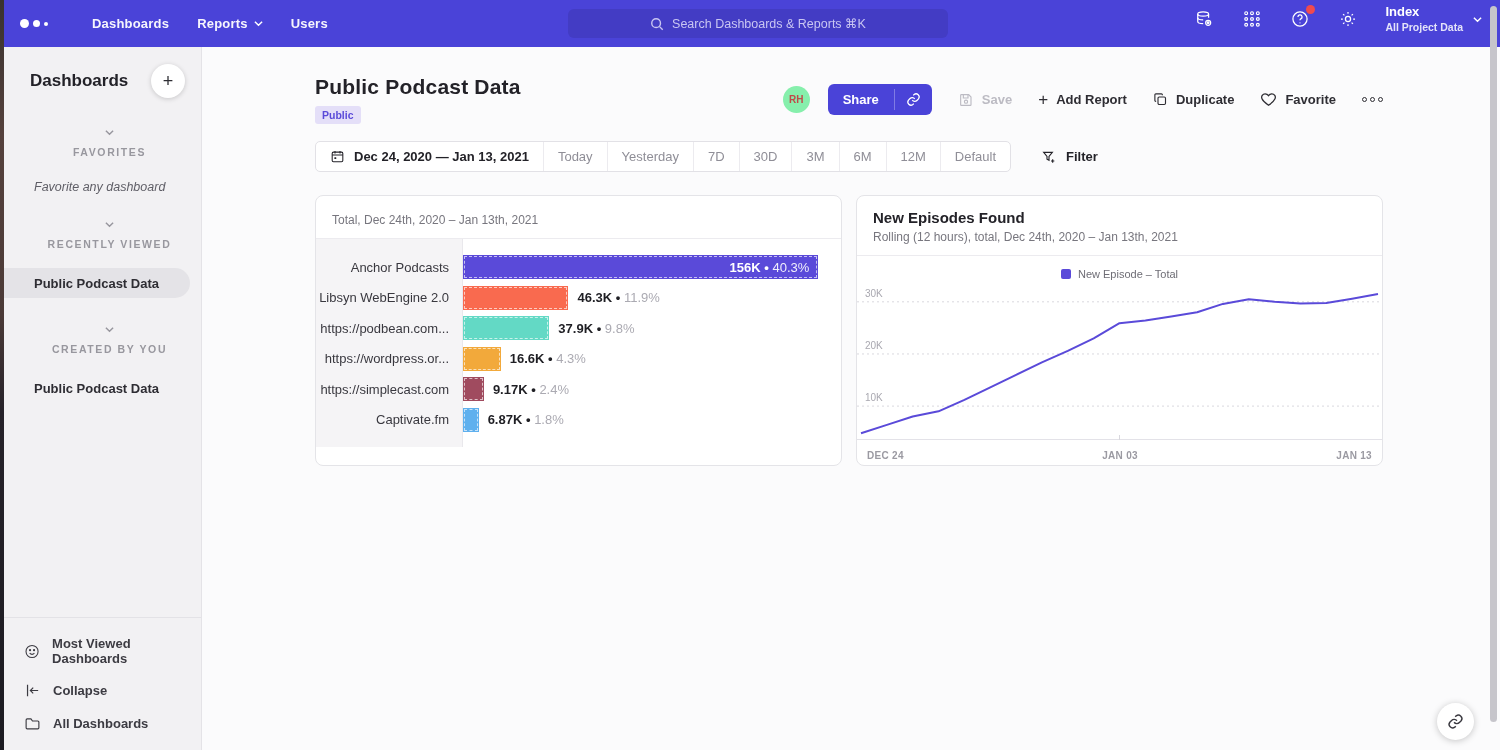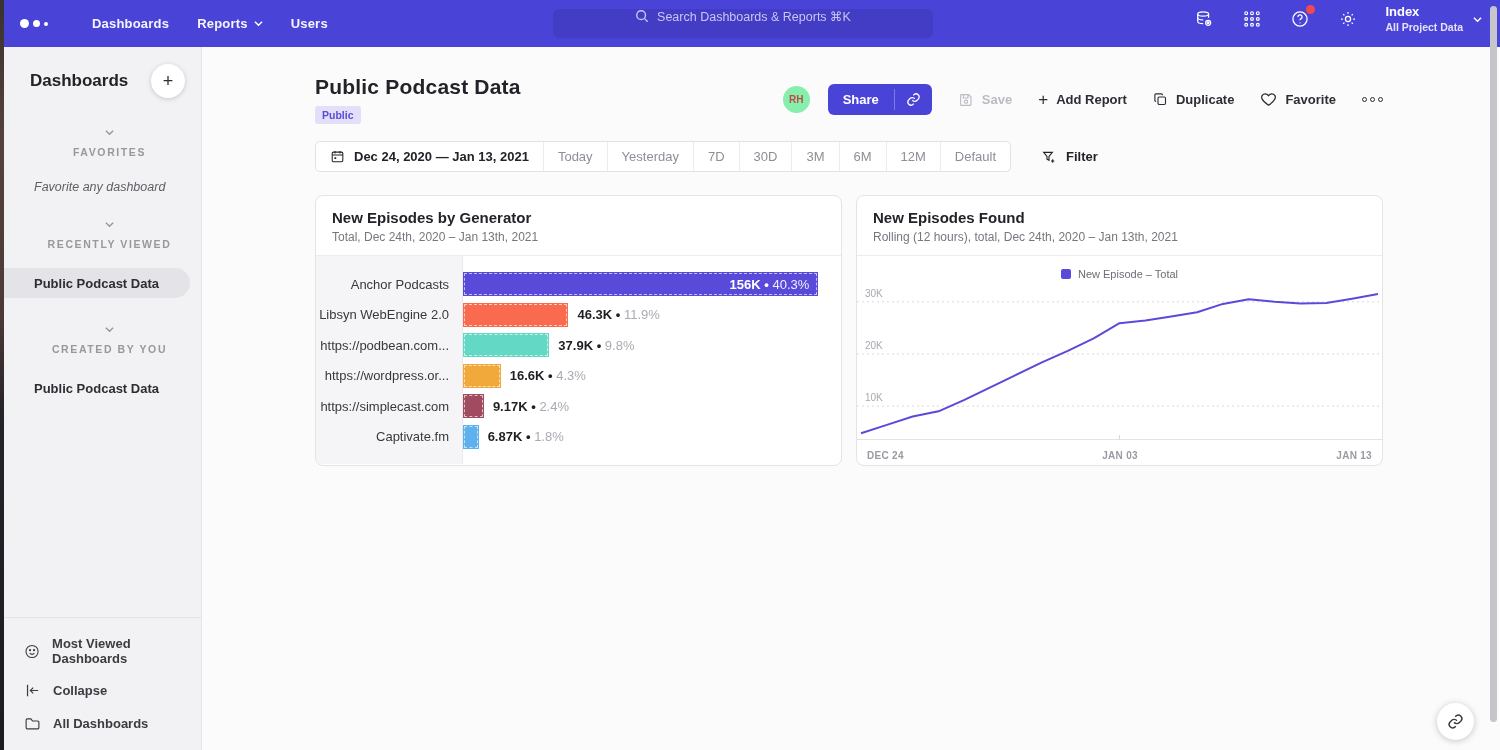--- a/index.html
+++ b/index.html
@@ -13,22 +13,22 @@
   
   .topnav { position:fixed; left:0; top:0; width:1500px; height:47px; background:#4A43D8;
     display:flex; align-items:center; z-index:50; color:#fff; }
   .logo-dots { display:flex; align-items:center; gap:4px; margin-left:20px; width:44px; }
   .logo-dots i { background:#fff; border-radius:50%; display:block; }
   .logo-dots i:nth-child(1){width:9px;height:9px;}
   .logo-dots i:nth-child(2){width:7px;height:7px;}
   .logo-dots i:nth-child(3){width:4px;height:4px;}
   .nav-link { font-size:13px; font-weight:700; color:rgba(255,255,255,.95); margin-left:28px;
     display:flex; align-items:center; gap:6px; cursor:pointer; letter-spacing:.2px; }
-  .nav-search { position:absolute; left:553px; top:9px; width:380px; height:29px; background:#433CC4;
-    border-radius:6px; display:flex; justify-content:center; gap:8px;
+  .nav-search { position:absolute; left:568px; top:9px; width:380px; height:29px; background:#433CC4;
+    border-radius:6px; display:flex; align-items:center; justify-content:center; gap:8px;
     color:#C9C6F2; font-size:12.5px; cursor:pointer; }
   .nav-right { position:absolute; right:18px; top:0; height:38px; display:flex; align-items:center; gap:26px; }
   .nav-icon { width:22px; height:22px; display:flex; align-items:center; justify-content:center; position:relative; cursor:pointer; }
   .nav-badge { position:absolute; top:-3px; right:-4px; width:9px; height:9px; border-radius:50%; background:#F04A4E; }
   .project-switch { display:flex; align-items:center; gap:10px; cursor:pointer; }
   .project-text { line-height:1.25; }
   .project-name { font-size:13px; font-weight:700; }
   .project-scope { font-size:10.5px; font-weight:700; color:rgba(255,255,255,.85); }
 
   
@@ -336,21 +336,20 @@
             <path d="M17.5 15.5v5M15 18h5"></path>
         </svg>
         <span>Filter</span>
       </button>
     </div>
 
     <div class="cards">
 
       <section class="card">
         <div class="card-head">
-          <div class="card-title">New Episodes by Generator</div>
           <div class="card-sub">Total, Dec 24th, 2020 – Jan 13th, 2021</div>
         </div>
         <div class="card-body">
           <div class="label-col-bg"></div>
           <div class="bar-rows">
               <div class="bar-row">
                 <div class="bar-label">Anchor Podcasts</div>
                 <div class="bar-zone">
                   <div class="bar" style="background: rgb(90, 74, 217); width: 94%;">
                     <span class="bar-val-in"><b>156K</b> • <span class="pct">40.3%</span></span>

